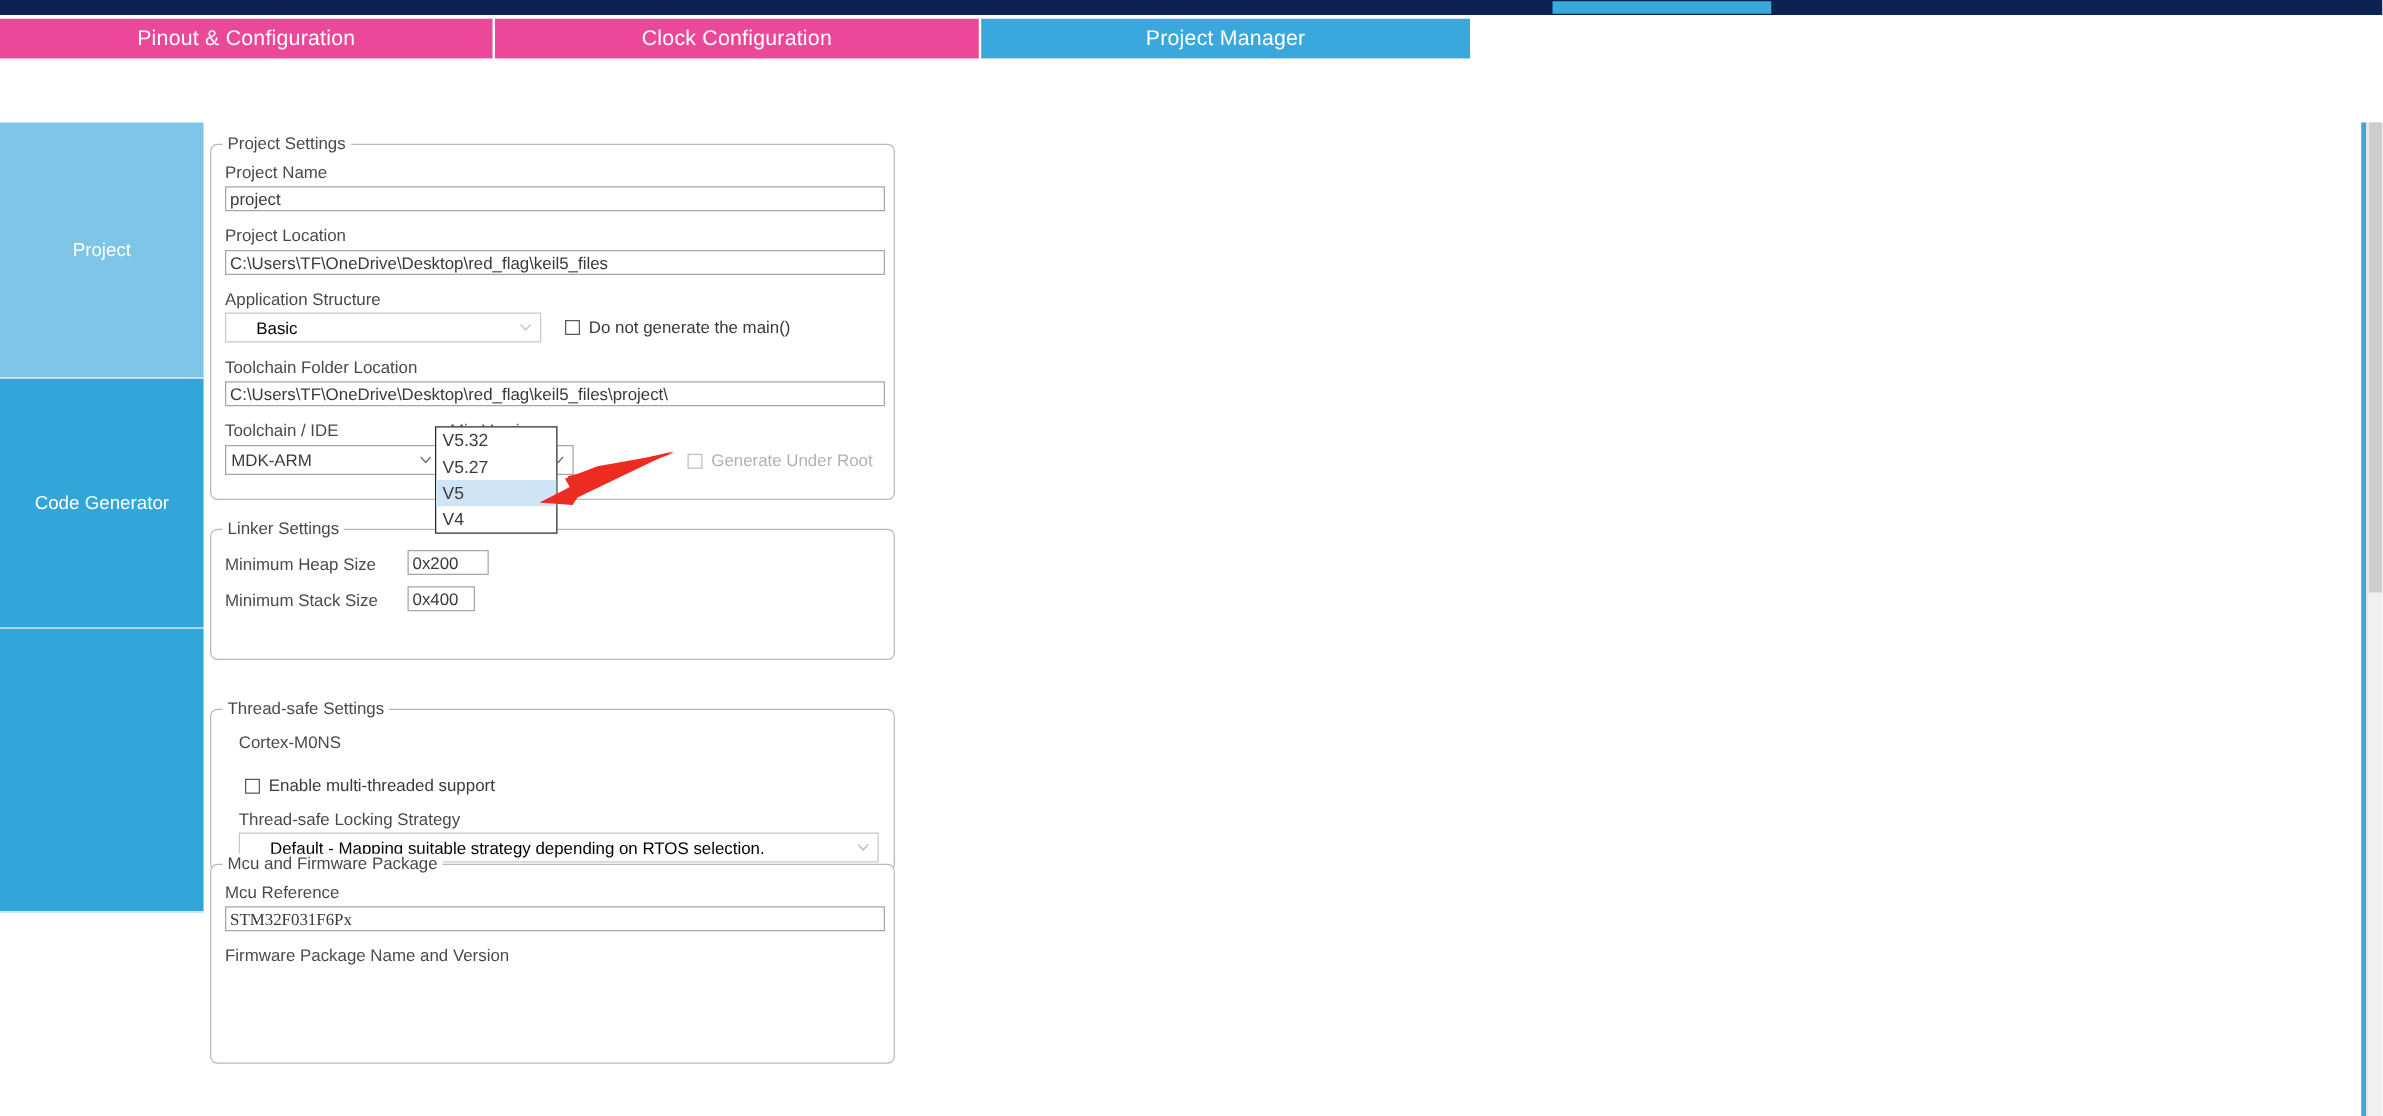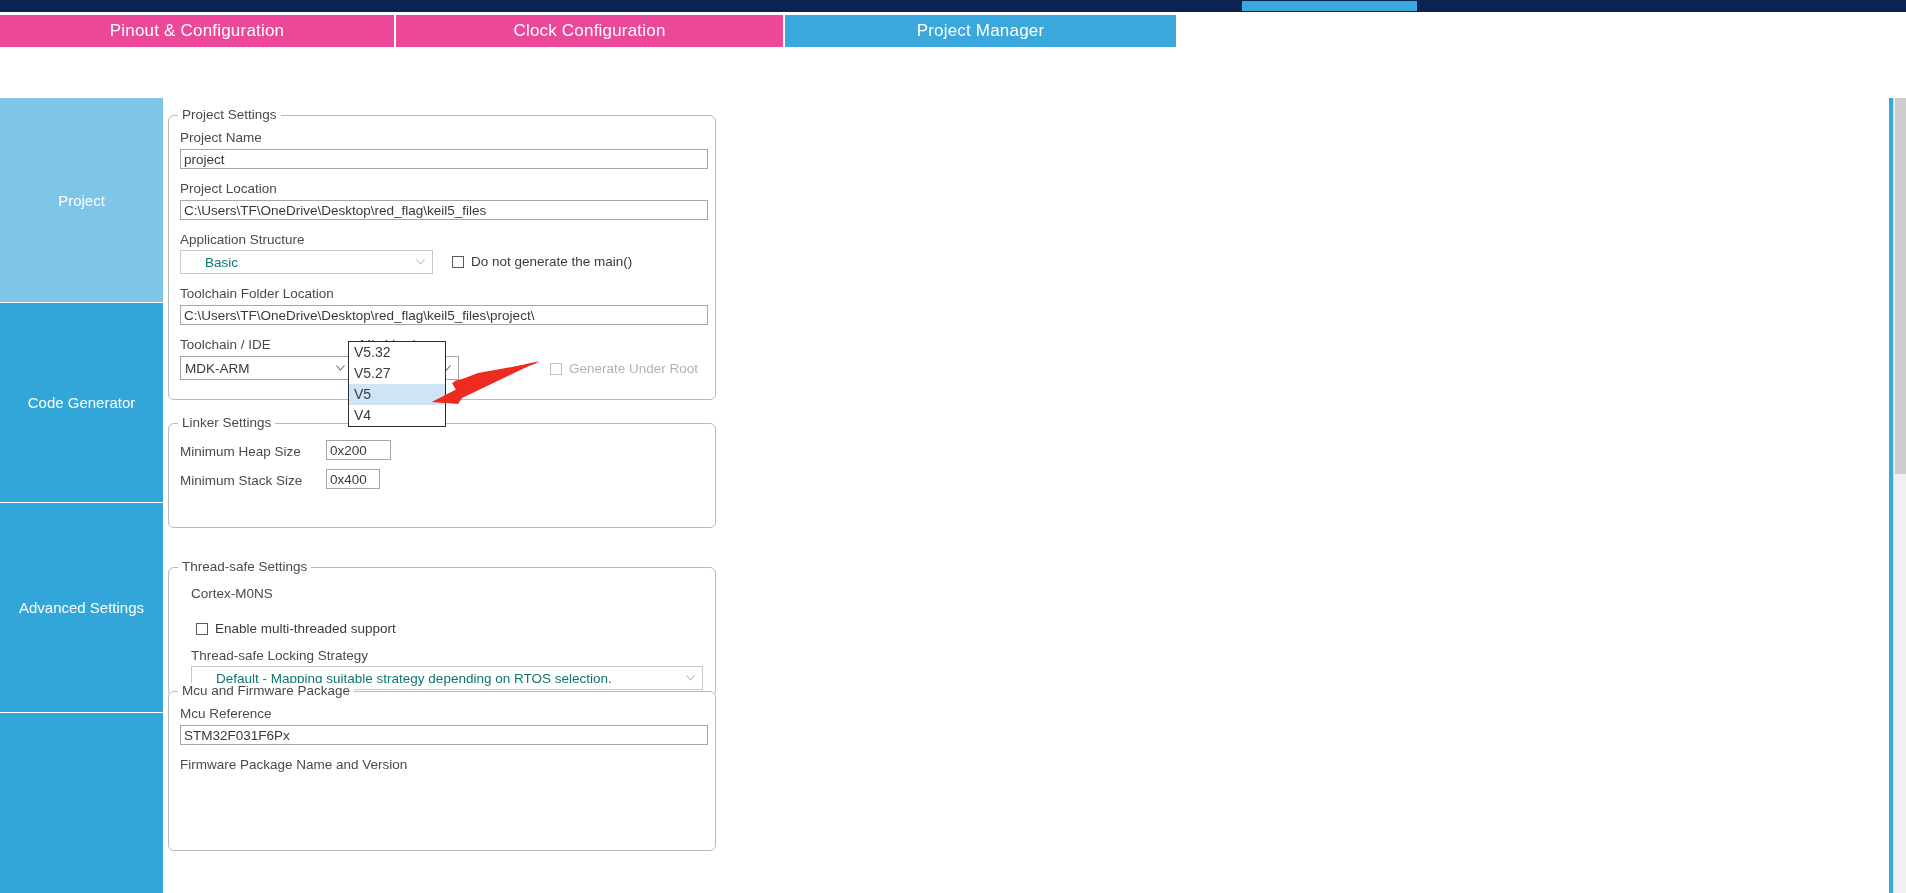--- a/index.html
+++ b/index.html
@@ -65,21 +65,21 @@
     position:absolute; border:1px solid #a6a6a6; background:#ffffff;
     font-size:13.5px; color:#3a3a3a; padding:1px 3px; height:20px; line-height:18px;
     white-space:nowrap; overflow:hidden;
   }
 
   .combo {
     position:absolute; border:1px solid #a6a6a6; background:#ffffff; height:24px;
     font-size:13.5px; color:#3a3a3a; padding:2px 22px 2px 4px; line-height:20px;
     white-space:nowrap; overflow:hidden;
   }
-  .combo.disabled { color:#0f766e; border-color:#c9c9c9;padding-left:24px; }
+  .combo.disabled { color:#000000; border-color:#c9c9c9;padding-left:24px; }
   .combo .chev {
     position:absolute; right:7px; top:50%; margin-top:-3px;
     width:9px; height:6px;
   }
   .combo .chev svg { display:block; }
 
   .chk { position:absolute; display:flex; align-items:center; gap:7px; font-size:13.5px; color:#3a3a3a; white-space:nowrap; }
   .chk .box { width:12px; height:12px; border:1px solid #5a5a5a; background:#fff; display:inline-block; }
   .chk.disabled { color:#b2b2b2; }
   .chk.disabled .box { border-color:#c0c0c0; }
@@ -127,23 +127,20 @@
 
 <div id="workspace">
 
   <div id="sidebar">
     <div id="side-0" class="side-item selected">
       <span>Project</span>
     </div>
     <div id="side-1" class="side-item">
       <span>Code Generator</span>
     </div>
-    <div id="side-2" class="side-item">
-      <span>Advanced Settings</span>
-    </div>
     <div id="side-3" class="side-item">
       <span></span>
     </div>
   </div>
 
   <div id="form">
 
     <div class="group" style="left:5px; top:17px; width:548px; height:285px;">
       <span class="legend">Project Settings</span>
 
@@ -225,21 +222,21 @@
               <path d="M0.5 0.5 L4.5 5 L8.5 0.5" fill="none" stroke="#b8b8b8" stroke-width="1.1"></path>
             </svg>
         </span>
       </div>
     </div>
 
     <div class="group" style="left:5px; top:593px; width:548px; height:160px;">
       <span class="legend">Mcu and Firmware Package</span>
 
       <span class="lbl" style="left:11px; top:14px;">Mcu Reference</span>
-      <div class="txtbox" style="left:11px; top:33px; width:528px;">STM32F031F6Px</div>
+      <div class="txtbox" style="left:11px; top:33px; width:528px;font-family:Liberation Serif, serif;">STM32F031F6Px</div>
 
       <span class="lbl" style="left:11px; top:65px;">Firmware Package Name and Version</span>
     </div>
 
   </div>
 
   <div id="frame-right"></div>
   <div id="scroll-track">
     <div id="scroll-thumb"></div>
   </div>

